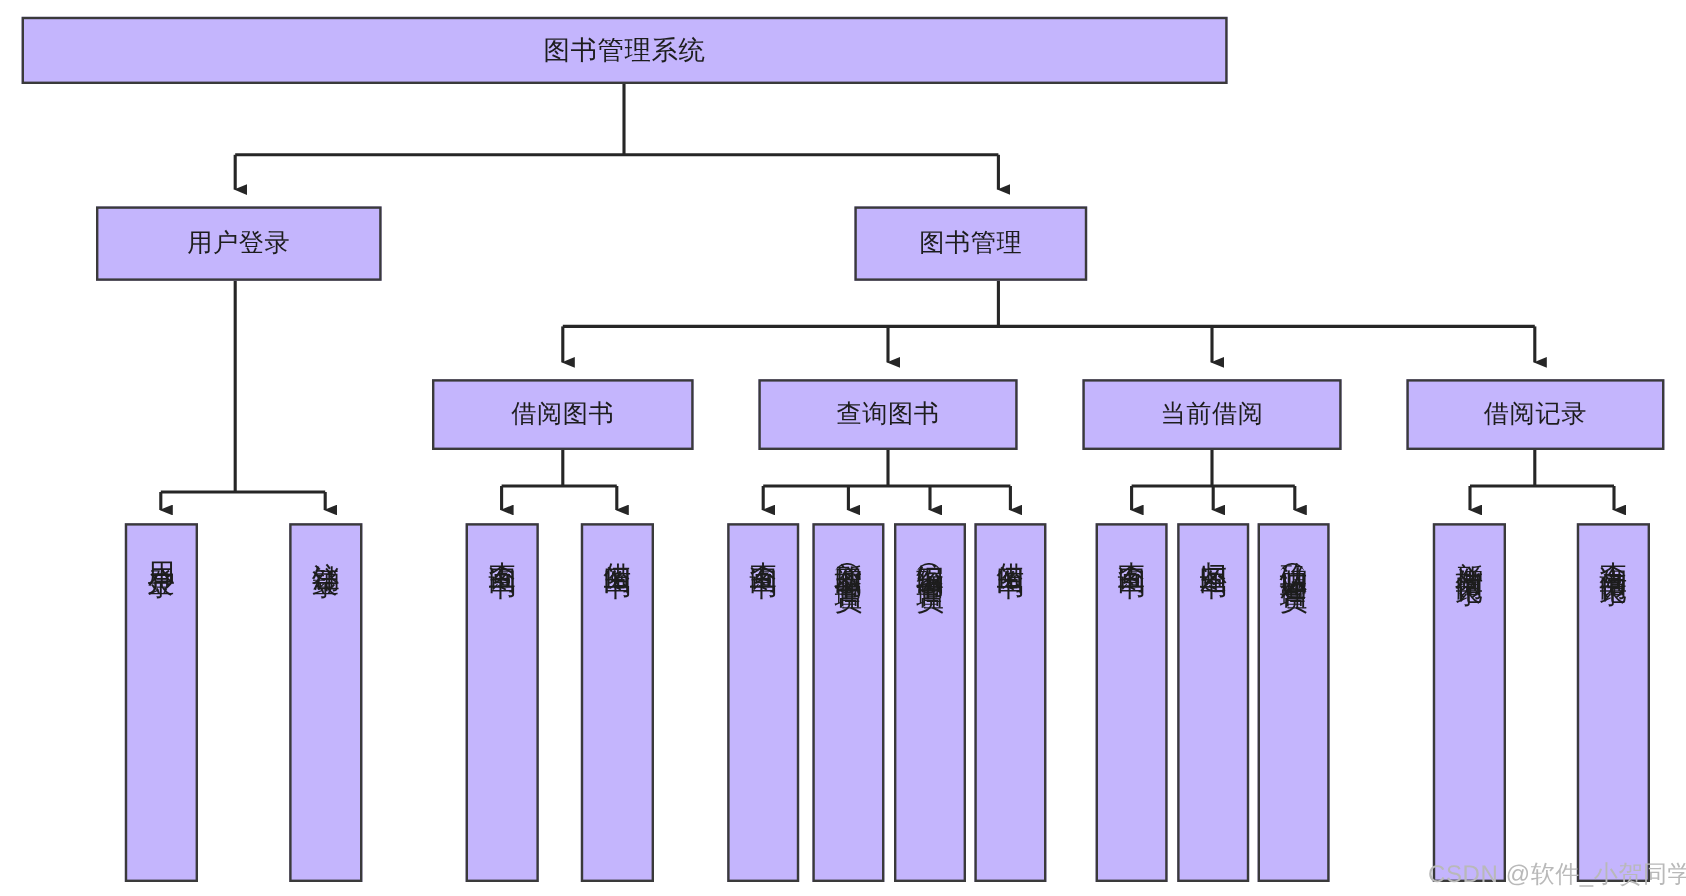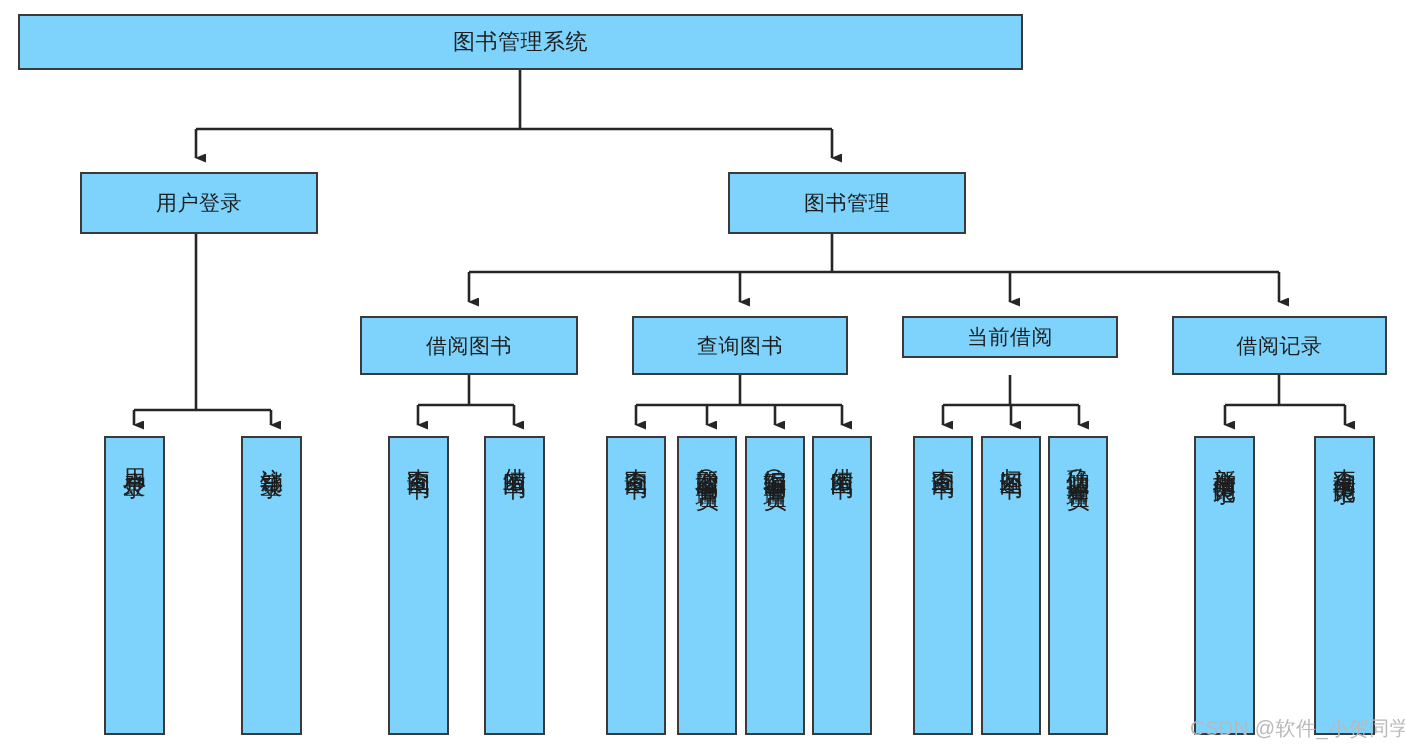--- a/index.html
+++ b/index.html
@@ -22,21 +22,21 @@
     position: absolute;
     left: 0;
     top: 0;
     width: 1405px;
     height: 747px;
     pointer-events: none;
   }
   .node {
     position: absolute;
     box-sizing: border-box;
-    background: #7dd3fc;
+    background: #c4b5fd;
     border: 2.5px solid #3a3a3a;
     display: flex;
     align-items: center;
     justify-content: center;
     color: #1d1d1d;
     text-align: center;
     z-index: 2;
   }
   .node .lbl {
     display: block;
@@ -127,33 +127,33 @@
   </svg>
 
   <div class="node horiz root" style="left:18px; top:14px; width:1005px; height:56px;">
     <span class="lbl">图书管理系统</span>
   </div>
 
   <div class="node horiz" style="left:80px; top:172px; width:238px; height:62px;">
     <span class="lbl">用户登录</span>
   </div>
 
-  <div class="node horiz" style="left:712px; top:172px; width:238px; height:62px;margin-left:16px;">
+  <div class="node horiz" style="left:712px; top:172px; width:194px; height:62px;">
     <span class="lbl">图书管理</span>
   </div>
 
   <div class="node horiz" style="left:360px; top:316px; width:218px; height:59px;">
     <span class="lbl">借阅图书</span>
   </div>
 
   <div class="node horiz" style="left:632px; top:316px; width:216px; height:59px;">
     <span class="lbl">查询图书</span>
   </div>
 
-  <div class="node horiz" style="left:902px; top:316px; width:216px; height:42px;">
+  <div class="node horiz" style="left:902px; top:316px; width:216px; height:59px;">
     <span class="lbl">当前借阅</span>
   </div>
 
   <div class="node horiz" style="left:1172px; top:316px; width:215px; height:59px;align-items:center;">
     <span class="lbl">借阅记录</span>
   </div>
 
   <div class="node vert" style="left:104px; top:436px; width:61px; height:299px;">
     <span class="lbl">用户登录</span>
   </div>

